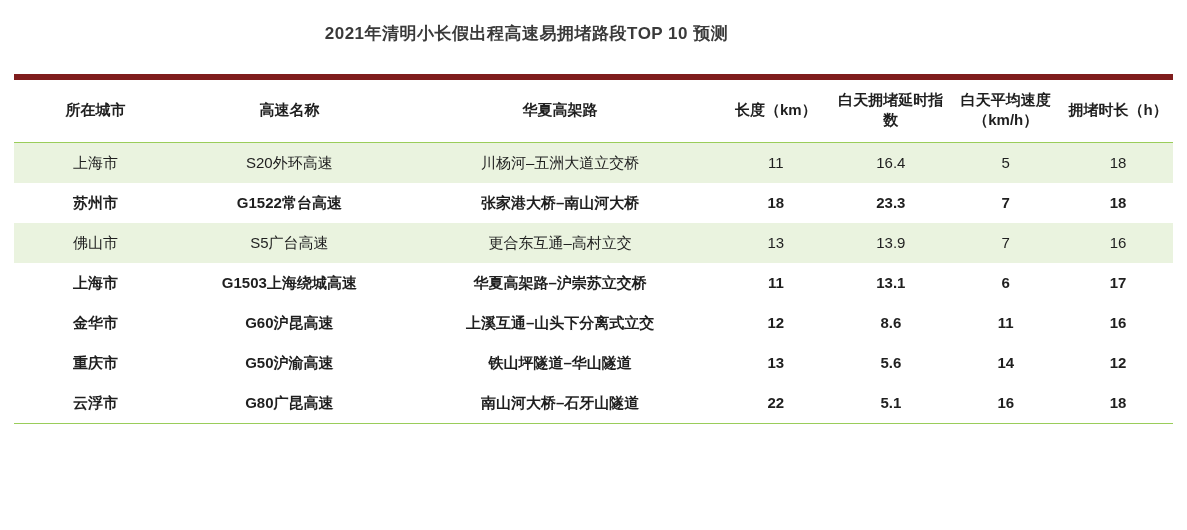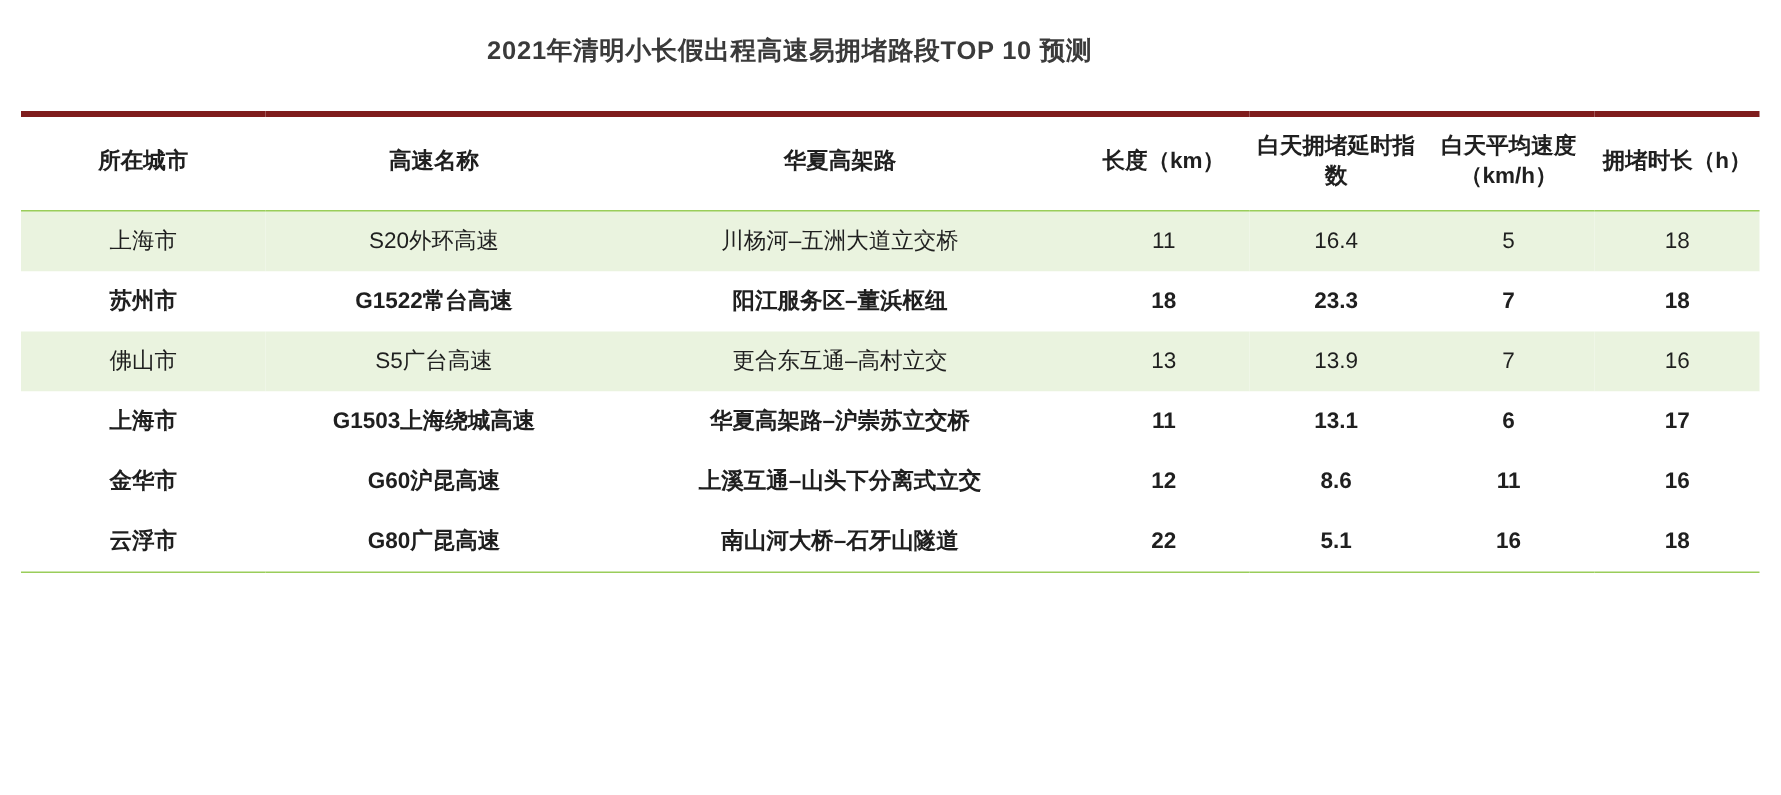--- a/index.html
+++ b/index.html
@@ -40,21 +40,21 @@
     font-size: 15px;
     font-weight: bold;
     color: #1f1f1f;
     padding: 10px 2px 11px 2px;
     vertical-align: middle;
     line-height: 1.35;
     text-align: center;
     background: #ffffff;
   }
   thead tr.header-row {
-    border-top: 4px solid #7f1d1d;
+    border-top: 6px solid #7f1d1d;
     border-bottom: 1.5px solid #9acd5a;
   }
   table.data tbody td {
     font-size: 15px;
     text-align: center;
     padding: 7px 2px 7px 2px;
     color: #1f1f1f;
     line-height: 1.3;
     height: 26px;
   }
@@ -112,21 +112,21 @@
           <td>S20外环高速</td>
           <td>川杨河–五洲大道立交桥</td>
           <td>11</td>
           <td>16.4</td>
           <td>5</td>
           <td>18</td>
         </tr>
         <tr class="even">
           <td>苏州市</td>
           <td>G1522常台高速</td>
-          <td>阳江服务区–董浜枢纽</td>
+          <td>张家港大桥–南山河大桥</td>
           <td>18</td>
           <td>23.3</td>
           <td>7</td>
           <td>18</td>
         </tr>
         <tr class="odd">
           <td>佛山市</td>
           <td>S5广台高速</td>
           <td>更合东互通–高村立交</td>
           <td>13</td>
@@ -146,20 +146,29 @@
         <tr class="even">
           <td>金华市</td>
           <td>G60沪昆高速</td>
           <td>上溪互通–山头下分离式立交</td>
           <td>12</td>
           <td>8.6</td>
           <td>11</td>
           <td>16</td>
         </tr>
         <tr class="even">
+          <td>重庆市</td>
+          <td>G50沪渝高速</td>
+          <td>铁山坪隧道–华山隧道</td>
+          <td>13</td>
+          <td>5.6</td>
+          <td>14</td>
+          <td>12</td>
+        </tr>
+        <tr class="even">
           <td>云浮市</td>
           <td>G80广昆高速</td>
           <td>南山河大桥–石牙山隧道</td>
           <td>22</td>
           <td>5.1</td>
           <td>16</td>
           <td>18</td>
         </tr>
       </tbody>
     </table>

